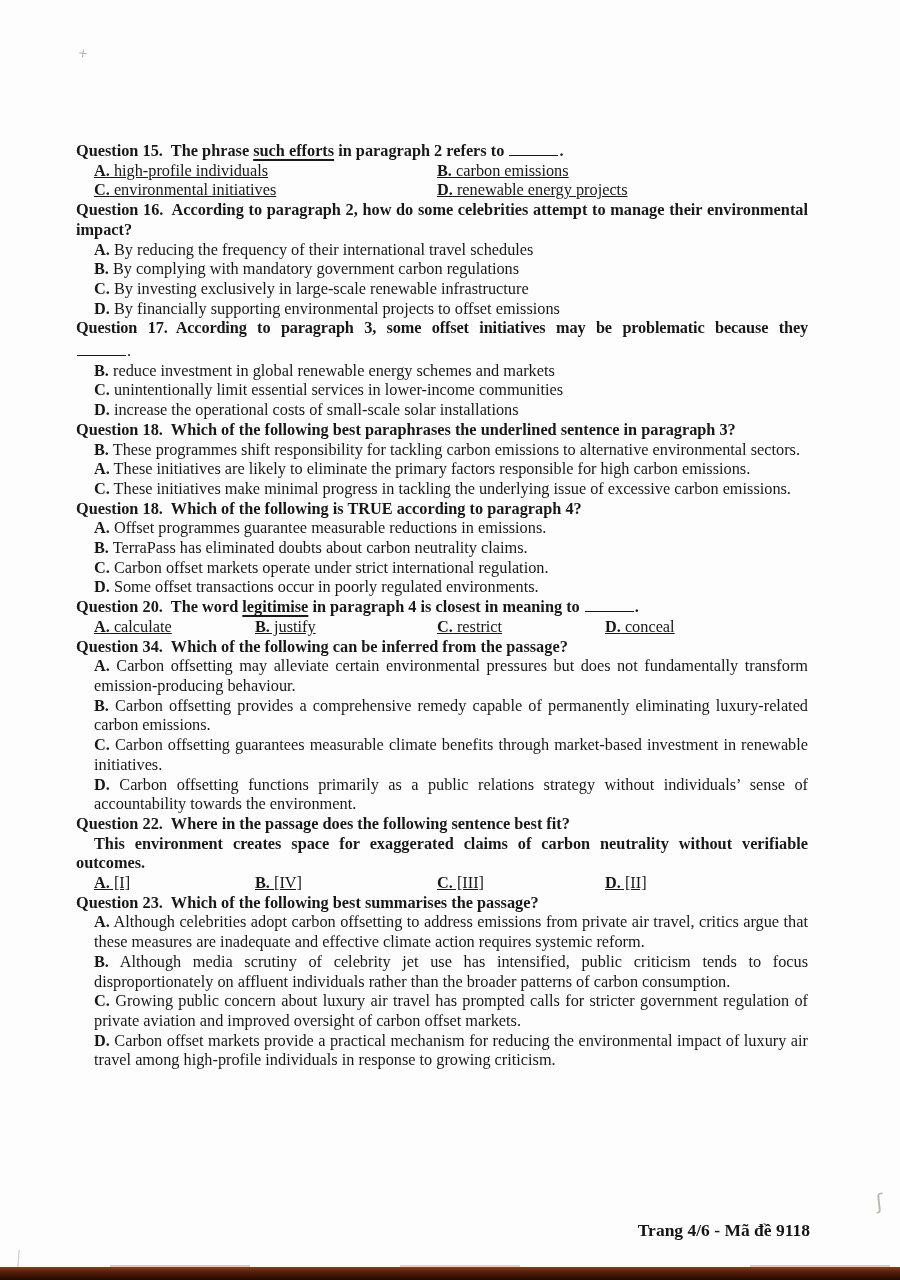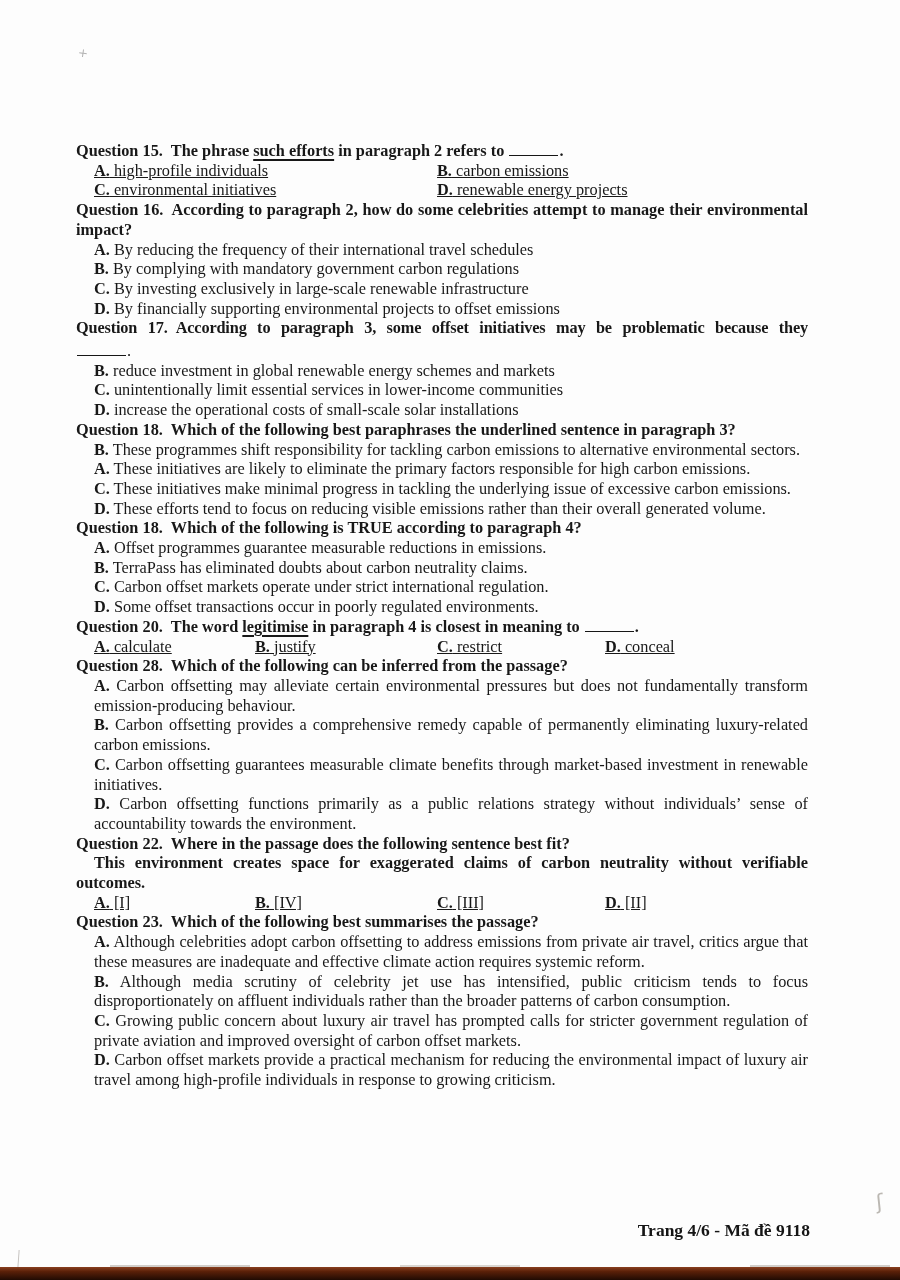--- a/index.html
+++ b/index.html
@@ -89,21 +89,20 @@
           <div class="opt"><b>C.</b> unintentionally limit essential services in lower-income communities</div>
           <div class="opt"><b>D.</b> increase the operational costs of small-scale solar installations</div>
         </div>
       </div>
       <div class="question">
         <div class="q-head"><span class="q-label">Question 18.</span><span>Which of the following best paraphrases the underlined sentence in paragraph 3?</span></div>
         <div class="opts-stack">
           <div class="opt"><b>B.</b> These programmes shift responsibility for tackling carbon emissions to alternative environmental sectors.</div>
           <div class="opt"><b>A.</b> These initiatives are likely to eliminate the primary factors responsible for high carbon emissions.</div>
           <div class="opt"><b>C.</b> These initiatives make minimal progress in tackling the underlying issue of excessive carbon emissions.</div>
-          <div class="opt"><b>D.</b> These efforts tend to focus on reducing visible emissions rather than their overall generated volume.</div>
         </div>
       </div>
       <div class="question">
         <div class="q-head"><span class="q-label">Question 18.</span><span>Which of the following is TRUE according to paragraph 4?</span></div>
         <div class="opts-stack">
           <div class="opt"><b>A.</b> Offset programmes guarantee measurable reductions in emissions.</div>
           <div class="opt"><b>B.</b> TerraPass has eliminated doubts about carbon neutrality claims.</div>
           <div class="opt"><b>C.</b> Carbon offset markets operate under strict international regulation.</div>
           <div class="opt"><b>D.</b> Some offset transactions occur in poorly regulated environments.</div>
         </div>
@@ -111,21 +110,21 @@
       <div class="question">
         <div class="q-head"><span class="q-label">Question 20.</span><span>The word </span><span class="u">legitimise</span><span> in paragraph 4 is closest in meaning to </span><span class="blank"></span><span>.</span></div>
         <div class="row4">
           <div class="opt"><b>A.</b> calculate</div>
           <div class="opt"><b>B.</b> justify</div>
           <div class="opt"><b>C.</b> restrict</div>
           <div class="opt"><b>D.</b> conceal</div>
         </div>
       </div>
       <div class="question">
-        <div class="q-head"><span class="q-label">Question 28.</span><span>Which of the following can be inferred from the passage?</span></div>
+        <div class="q-head"><span class="q-label">Question 34.</span><span>Which of the following can be inferred from the passage?</span></div>
         <div class="opts-stack">
           <div class="opt"><b>A.</b> Carbon offsetting may alleviate certain environmental pressures but does not fundamentally transform emission-producing behaviour.</div>
           <div class="opt"><b>B.</b> Carbon offsetting provides a comprehensive remedy capable of permanently eliminating luxury-related carbon emissions.</div>
           <div class="opt"><b>C.</b> Carbon offsetting guarantees measurable climate benefits through market-based investment in renewable initiatives.</div>
           <div class="opt"><b>D.</b> Carbon offsetting functions primarily as a public relations strategy without individuals’ sense of accountability towards the environment.</div>
         </div>
       </div>
       <div class="question">
         <div class="q-head"><span class="q-label">Question 22.</span><span>Where in the passage does the following sentence best fit?</span></div>
         <div class="fit">This environment creates space for exaggerated claims of carbon neutrality without verifiable outcomes.</div>

